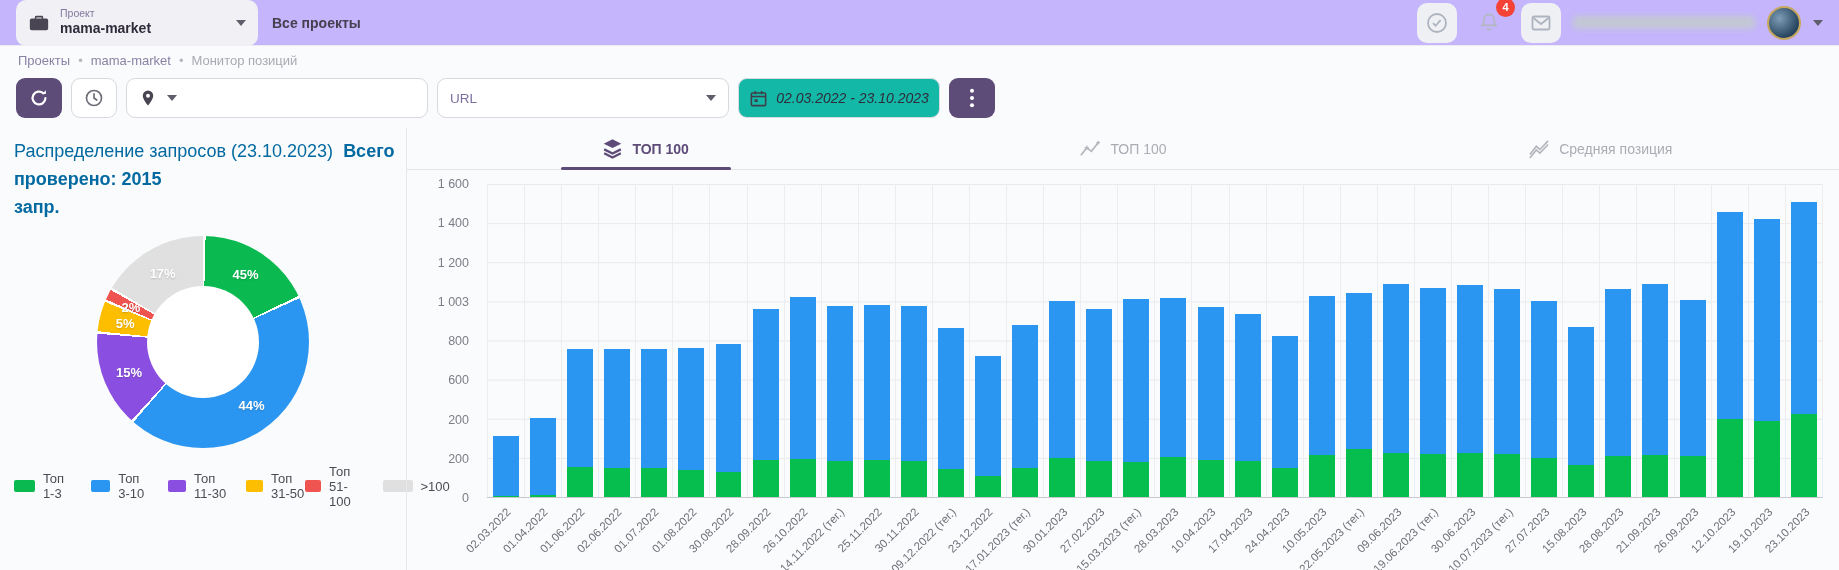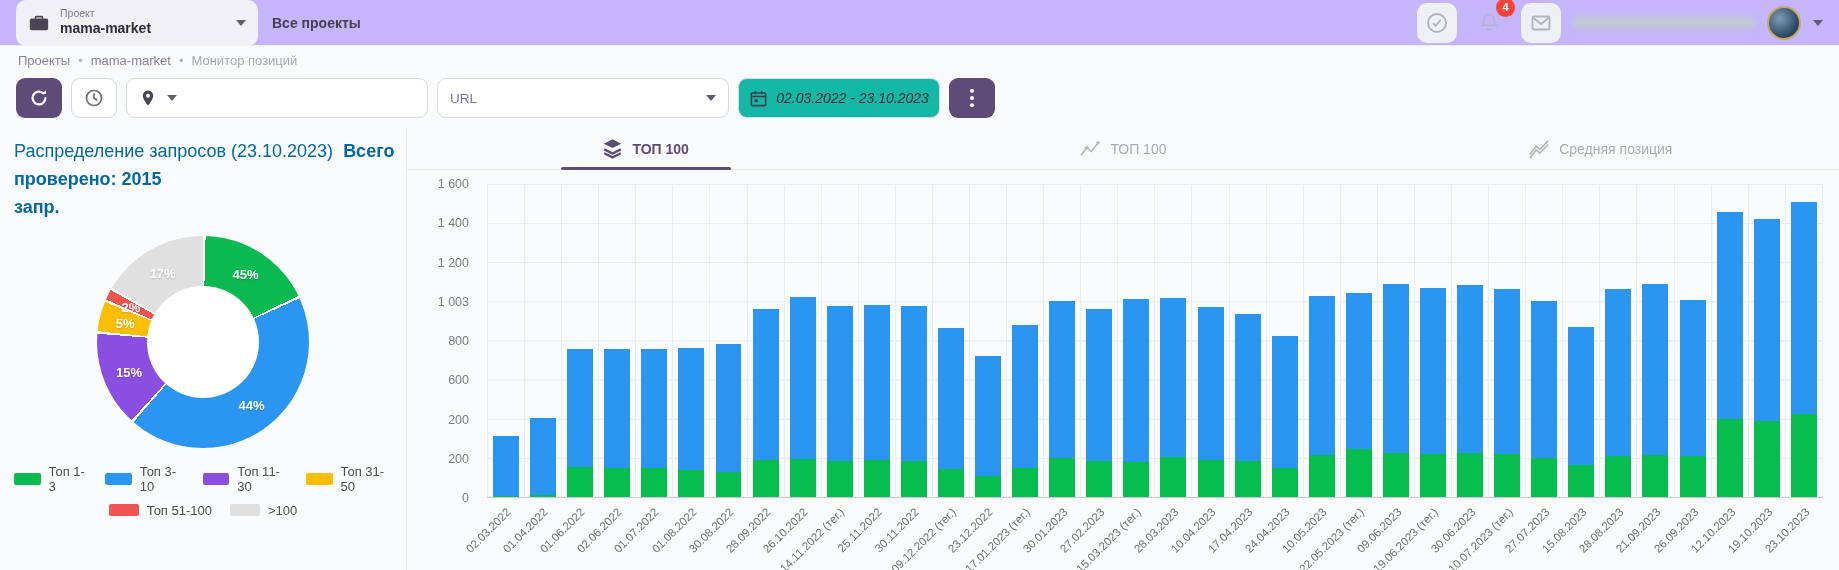--- a/index.html
+++ b/index.html
@@ -62,21 +62,21 @@
   .left-panel { width:406px; flex:none; padding:10px 14px 0; }
   .donut-head { width:382px; font-size:18px; color:#0369a1; line-height:1.55; }
   .donut-head b { margin-left:10px; }
   .donut-head .tail { margin-left:0; }
   .donut-wrap { width:212px; height:212px; margin:14px auto 0; position:relative; }
   .donut { width:100%; height:100%; border-radius:50%; }
   .donut-hole { position:absolute; left:50%; top:50%; width:112px; height:112px; margin:-56px 0 0 -56px;
     border-radius:50%; background:#fff; }
   .pct { position:absolute; transform:translate(-50%,-50%); color:#fff; font-size:13px; font-weight:bold;
     text-shadow:0 1px 2px rgba(0,0,0,.18); }
-  .legend-rows { margin-top:16px; display:flex; flex-direction:column; gap:9px; align-items:center; }
+  .legend-rows { margin-top:16px; display:flex; align-items:center; }
   .legend-row { display:flex; gap:18px; justify-content:center; }
   .litem { display:flex; align-items:center; gap:8px; font-size:13px; color:#4c4c55; cursor:pointer; }
   .litem .sw { width:30px; height:12px; border-radius:2px; }
   
   .right-panel { flex:1; display:flex; flex-direction:column; border-left:1px solid #e7e7ec; min-width:0; }
   .tabs { height:42px; display:flex; border-bottom:1px solid #e3e3e9; }
   .tab { flex:1; display:flex; align-items:center; justify-content:center; gap:9px;
     font-size:14px; color:#abacb4; cursor:pointer; position:relative; }
   .tab.active { color:#5d4b78; font-weight:bold; }
   .tab.active::after { content:""; position:absolute; bottom:-1px; left:50%; transform:translateX(-50%);

